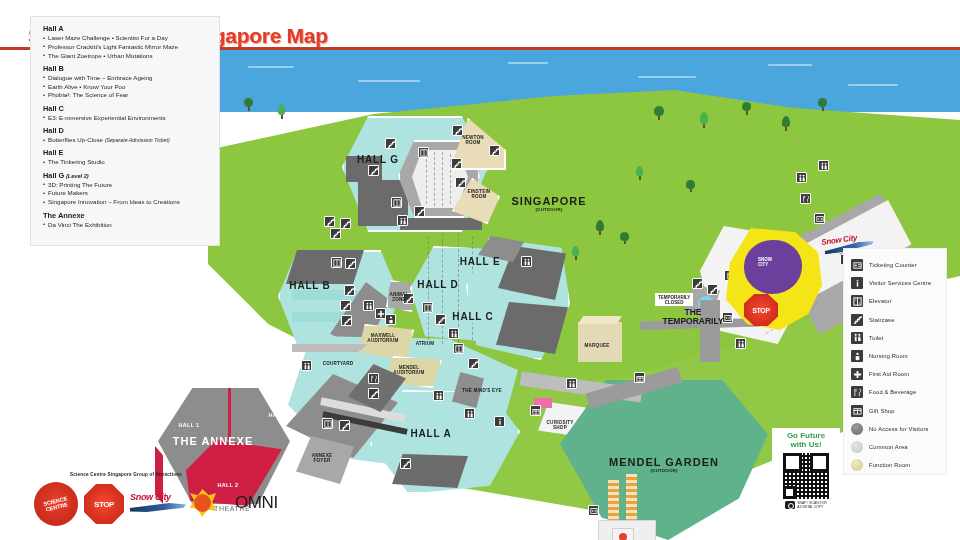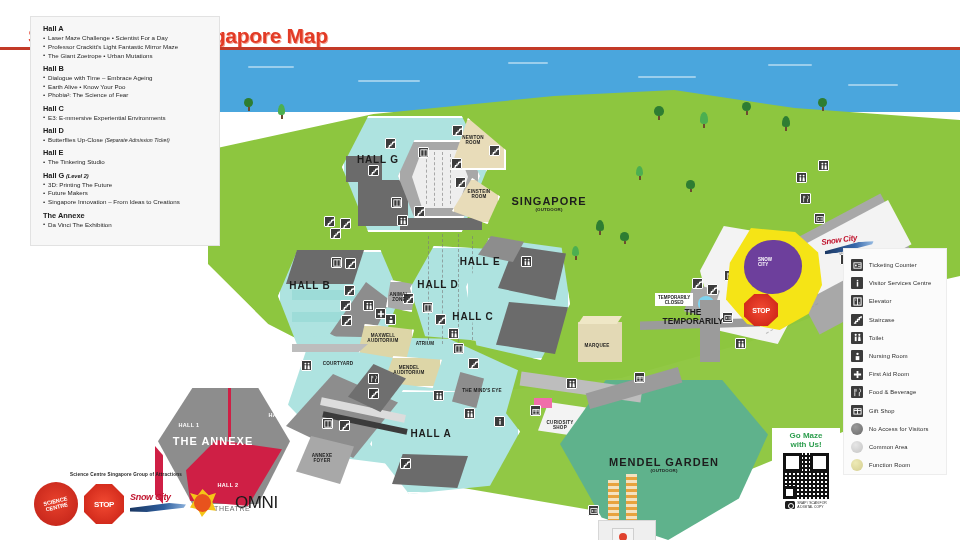--- a/index.html
+++ b/index.html
@@ -1168,21 +1168,21 @@
       <div class="legend-label">Common Area</div>
     </div>
     <div class="legend-row">
       <div class="legend-icon circle khaki"></div>
       <div class="legend-label">Function Room</div>
     </div>
   </div>
 
 <div id="go-green">
   <div id="go-green-title">
-    <div>Go Maze</div>
+    <div>Go Future</div>
     <div>with Us!</div>
   </div>
   <div id="qr">
       <div class="eye3"></div>
     </div>
   <div id="qr-note">
     <div id="cam-icon"></div>
     <div id="qr-note-text">SNAP / SCAN FOR
 A DIGITAL COPY</div>
   </div>

